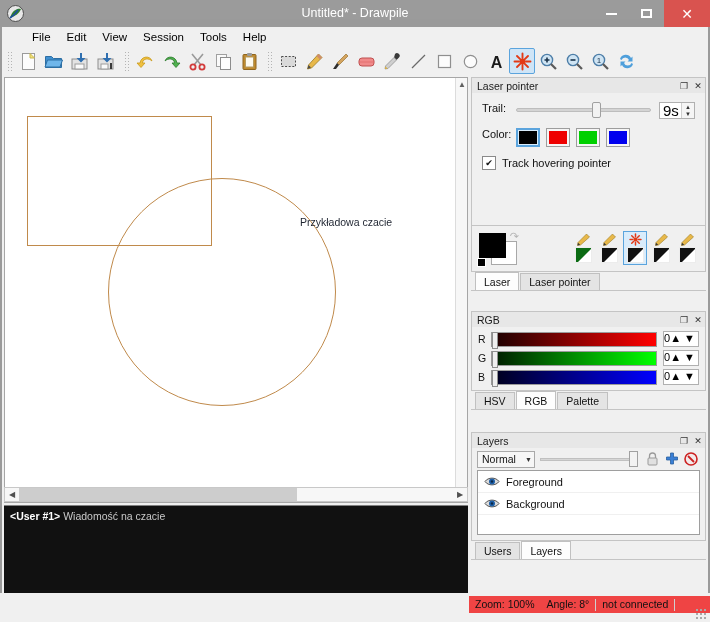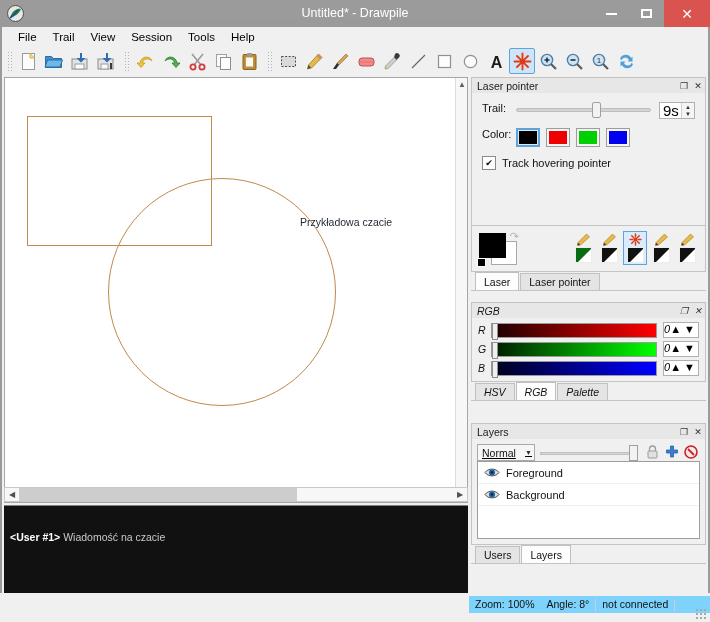--- a/index.html
+++ b/index.html
@@ -23,21 +23,21 @@
   .wbtn{width:35px;height:27px;display:flex;align-items:center;justify-content:center;color:#fff;font-size:12px;}
   .wbtn.close{background:#d9534f;width:46px;}
   .wbtn .min{width:11px;height:2px;background:#fff;display:block;}
   .wbtn .max{width:11px;height:9px;border:2px solid #fff;display:block;box-sizing:border-box;}
   .wbtn .xg{font-size:14px;line-height:1;font-family:"Liberation Sans",sans-serif;}
 
   
   .frame{position:absolute;left:2px;top:27px;width:706px;height:593px;background:#f0f0f0;}
 
   
-  .menubar{position:absolute;left:0;top:0;width:706px;height:19px;background:#f0f0f0;display:flex;align-items:center;padding-left:8px;box-sizing:border-box;}
+  .menubar{position:absolute;left:0;top:0;width:706px;height:19px;background:#f0f0f0;display:flex;align-items:center;padding-left:22px;box-sizing:border-box;}
   .menu-item{padding:2px 8px;color:#000;font-size:11.5px;}
 
   
   .toolbar{position:absolute;left:0;top:19px;width:706px;height:30px;background:#f0f0f0;display:flex;align-items:center;}
   .tgrip{width:7px;height:22px;margin:0 2px 0 4px;
     background-image:radial-gradient(#b4b4b4 40%, transparent 41%);
     background-size:3px 3px;background-position:1px 1px;}
   .tbtn{width:26px;height:26px;display:flex;align-items:center;justify-content:center;border:1px solid transparent;box-sizing:border-box;border-radius:2px;}
   .tbtn.sel{border-color:#5ba4dd;background:#cfe5f7;}
 
@@ -53,21 +53,21 @@
   .vsb .arrow{width:12px;height:13px;display:flex;align-items:center;justify-content:center;font-size:8px;color:#606060;}
   .vsb .thumb{position:absolute;left:1px;top:14px;width:10px;height:0;background:#cdcdcd;}
   
   .hsb{position:absolute;left:2px;top:460px;width:464px;height:15px;background:#f7f7f7;border:1px solid #c8c8c8;box-sizing:border-box;display:flex;align-items:center;}
   .hsb .arrow{width:14px;height:13px;display:flex;align-items:center;justify-content:center;font-size:8px;color:#505050;}
   .hsb .track{position:relative;flex:1;height:13px;}
   .hsb .thumb{position:absolute;left:0;top:0;width:278px;height:13px;background:#cdcdcd;}
 
   
   .chat{position:absolute;left:2px;top:478px;width:464px;height:115px;background:#111111;border-top:1px solid #808080;box-sizing:border-box;}
-  .chat-log{position:absolute;left:0;top:0;right:0;height:94px;padding:4px 6px;box-sizing:border-box;color:#c9c9c9;font-size:10.5px;margin-top:21px;}
+  .chat-log{position:absolute;left:0;top:0;right:0;height:94px;padding:4px 6px;box-sizing:border-box;color:#c9c9c9;font-size:10.5px;}
   .chat-log .who{color:#ffffff;font-weight:bold;}
   .chat-input{position:absolute;left:0;bottom:0;width:100%;height:18px;background:#141414;border-top:2px solid #2b2fbf;box-sizing:border-box;color:#6d6d6d;font-size:10.5px;padding:2px 6px;}
 
   
   .dock{position:absolute;left:469px;top:50px;width:235px;}
   .panel{background:#f0f0f0;}
   .panel-title{height:16px;display:flex;align-items:center;background:#e7e7e7;border:1px solid #c4c4c4;border-bottom:none;box-sizing:border-box;padding-left:5px;font-size:10.5px;color:#1a1a1a;}
   .panel-title .ttl{flex:1;}
   .pt-btn{width:14px;height:14px;display:flex;align-items:center;justify-content:center;color:#333;font-size:9px;}
   .panel-body{border:1px solid #c4c4c4;border-top:none;background:#f0f0f0;box-sizing:border-box;}
@@ -111,33 +111,33 @@
 
   
   .rgb-body{padding:4px 6px 2px 6px;}
   .rgbrow{display:flex;align-items:center;margin-bottom:3px;}
   .rgbrow .ch{width:13px;font-size:10.5px;color:#111;}
   .rgbgrad{position:relative;flex:1;height:15px;border:1px solid #9a9a9a;box-sizing:border-box;margin-right:6px;}
   .rgbgrad .knob{position:absolute;left:0;top:-1px;width:6px;height:17px;background:#efefef;border:1px solid #8f8f8f;box-sizing:border-box;}
   .rgb-spin{display:flex;align-items:stretch;width:36px;height:16px;background:#fff;border:1px solid #b0b0b0;box-sizing:border-box;}
 
   
-  .lay-tools{height:22px;display:flex;align-items:flex-end;padding:0 5px;box-sizing:border-box;text-decoration:underline;}
+  .lay-tools{height:22px;display:flex;align-items:center;padding:0 5px;box-sizing:border-box;}
   .combo{width:58px;height:17px;background:#f6f6f6;border:1px solid #a9a9a9;box-sizing:border-box;display:flex;align-items:center;padding:0 2px 0 4px;font-size:10.5px;color:#111;}
   .combo .arr{margin-left:auto;font-size:7px;color:#333;}
   .opac{position:relative;flex:1;height:16px;margin:0 5px;display:flex;align-items:center;}
   .opac .track{width:100%;height:3px;background:#d6d6d6;border:1px solid #c0c0c0;box-sizing:border-box;}
   .opac .handle{position:absolute;right:0;width:9px;height:16px;background:#f2f2f2;border:1px solid #a0a0a0;box-sizing:border-box;}
   .licon{width:19px;height:19px;display:flex;align-items:center;justify-content:center;}
-  .layerlist{height:78px;background:#fff;border:1px solid #9e9e9e;margin:0 5px;box-sizing:border-box;}
+  .layerlist{height:65px;background:#fff;border:1px solid #9e9e9e;margin:0 5px;box-sizing:border-box;}
   .layerrow{height:21px;display:flex;align-items:center;padding-left:6px;border-bottom:1px solid #f0f0f0;font-size:11px;color:#111;}
   .eye{width:16px;height:12px;margin-right:6px;position:relative;}
 
   
-  .status{position:absolute;left:469px;top:596px;width:241px;height:17px;display:flex;align-items:center;background:#7dd3fc;font-size:10.5px;color:#111;}
+  .status{position:absolute;left:469px;top:596px;width:241px;height:17px;display:flex;align-items:center;background:#ef4444;font-size:10.5px;color:#111;}
   .status .cell{padding:0 6px;height:15px;line-height:15px;}
   .status .div{width:1px;height:12px;background:#cfcfcf;}
   .grip{position:absolute;right:3px;bottom:2px;width:12px;height:12px;
      background-image:radial-gradient(#a8a8a8 40%, transparent 41%);background-size:4px 4px;}
   .botfill{position:absolute;left:0;top:593px;width:710px;height:29px;background:#f0f0f0;}
   svg{display:block;}
 </style>
 </head>
 <body>
 
@@ -162,21 +162,21 @@
       <div class="wbtn close">
           <span class="xg">✕</span>
         </div>
     </div>
   </div>
 
   <div class="frame">
 
     <div class="menubar">
       <div class="menu-item">File</div>
-      <div class="menu-item">Trail</div>
+      <div class="menu-item">Edit</div>
       <div class="menu-item">View</div>
       <div class="menu-item">Session</div>
       <div class="menu-item">Tools</div>
       <div class="menu-item">Help</div>
     </div>
 
     <div class="toolbar">
       <div class="tgrip"></div>
 
       <div class="tbtn">
@@ -459,21 +459,21 @@
             <span class="tri"></span>
           </div>
         </div>
       </div>
 
       <div class="tabrow">
         <div class="tab active">Laser</div>
         <div class="tab">Laser pointer</div>
       </div>
 
-      <div class="panel" style="margin-top:11px;font-style:italic;">
+      <div class="panel" style="margin-top:20px;">
         <div class="panel-title">
           <span class="ttl">RGB</span>
           <span class="pt-btn">❐</span>
           <span class="pt-btn">✕</span>
         </div>
         <div class="panel-body rgb-body">
 
           <div class="rgbrow">
             <span class="ch">R</span>
             <div class="rgbgrad" style="background:linear-gradient(to right,#1a0000,#ff0000)">

